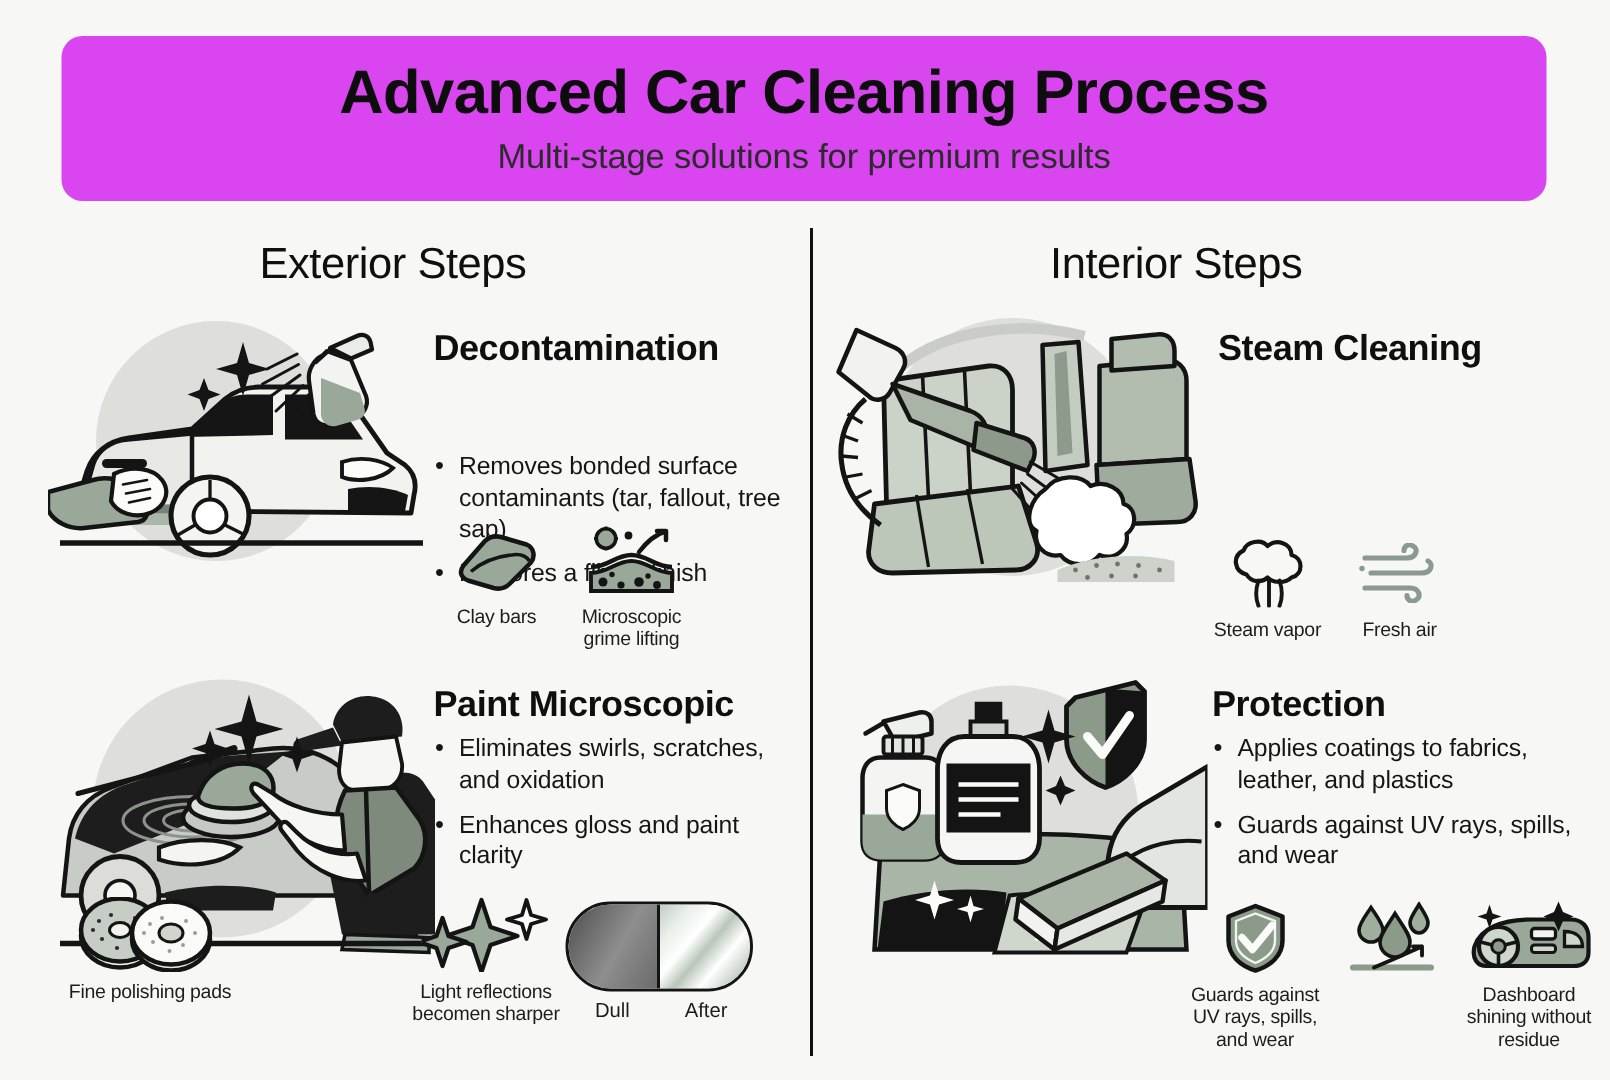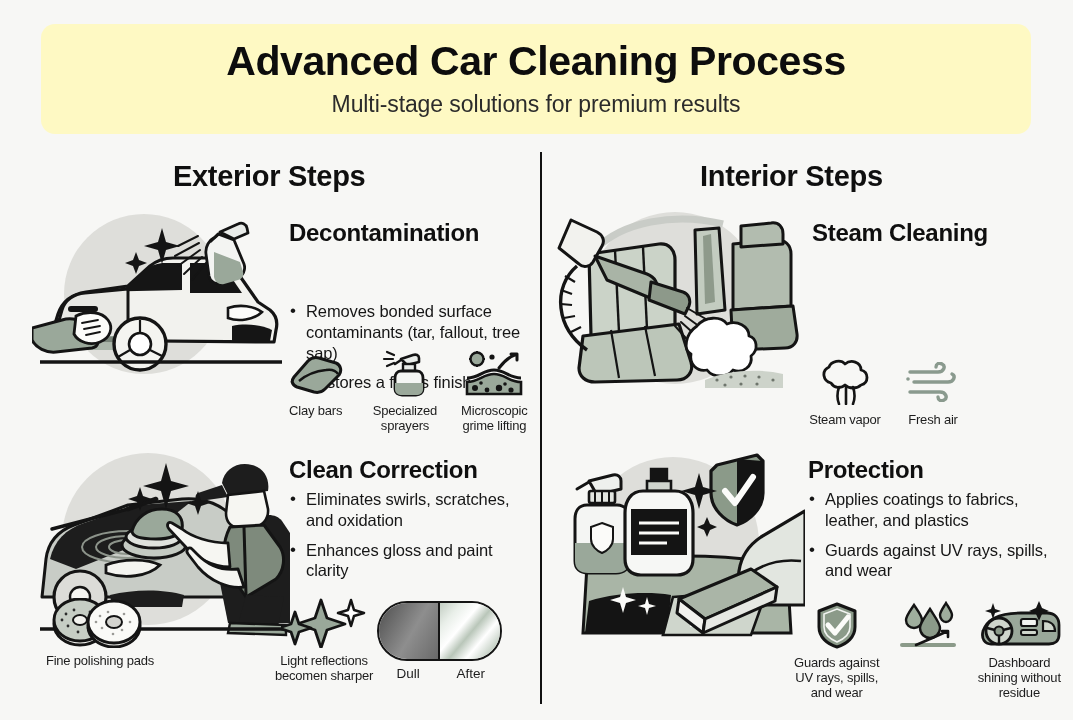--- a/index.html
+++ b/index.html
@@ -10,21 +10,21 @@
     font-family: "Liberation Sans", sans-serif;
     color: #141414;
     overflow: hidden;
   }
   .page { position: relative; width: 1073px; height: 720px; }
 
   
   .header-banner {
     position: absolute;
     left: 41px; top: 24px; width: 990px; height: 110px;
-    background: #fef9c3;
+    background: #d946ef;
     border-radius: 14px;
     display: flex; flex-direction: column;
     align-items: center; justify-content: center;
   }
   .header-title {
     font-size: 41px; font-weight: bold; letter-spacing: -0.4px;
     color: #0d0d0d; line-height: 1.05;
   }
   .header-subtitle {
     font-size: 23px; font-weight: 400; color: #2b2b2b;
@@ -32,21 +32,21 @@
   }
 
   
   .center-divider {
     position: absolute; left: 540px; top: 152px;
     width: 2px; height: 552px; background: #111;
   }
 
   
   .col-heading {
-    position: absolute; font-size: 29px; font-weight: bold;
+    position: absolute; font-size: 29px; font-weight: normal;
     color: #0f0f0f; letter-spacing: -0.3px;
   }
   .col-heading.left  { left: 173px; top: 160px; }
   .col-heading.right { left: 700px; top: 160px; }
 
   
   .block { position: absolute; }
   .blk-ext-1 { left: 22px;  top: 205px; width: 510px; height: 235px; }
   .blk-ext-2 { left: 22px;  top: 447px; width: 510px; height: 255px; }
   .blk-int-1 { left: 550px; top: 205px; width: 512px; height: 235px; }
@@ -92,21 +92,21 @@
   .icon-item {
     display: flex; flex-direction: column; align-items: center;
     text-align: center;
   }
   .icon-glyph { height: 50px; display: flex; align-items: center; justify-content: center; }
   .icon-label {
     font-size: 13px; line-height: 1.16; color: #1d1d1d;
     margin-top: 5px; letter-spacing: -0.2px;
   }
 
-  .row-ext-1 { left: 280px; top: 348px; width: 250px; gap: 18px; }
+  .row-ext-1 { left: 295px; top: 348px; width: 250px; gap: 18px; }
   .row-ext-1 .icon-item { width: 72px; }
   .row-int-1 { left: 808px; top: 357px; width: 250px; gap: 14px; }
   .row-int-1 .icon-item { width: 74px; }
   .row-ext-2 { left: 36px;  top: 598px; width: 130px; }
   .row-ext-2 .icon-item { width: 128px; }
   .row-ext-3 { left: 265px; top: 598px; width: 120px; }
   .row-ext-3 .icon-item { width: 118px; }
   .row-int-2 { left: 793px; top: 600px; width: 270px; gap: 4px; }
   .row-int-2 .icon-item { width: 130px; }
 
@@ -227,38 +227,20 @@
       <div class="icon-glyph">
         <svg width="56" height="44" viewBox="0 0 56 44">
           <path d="M6 26 L20 10 C23 7 27 6 31 7 L48 12 C53 14 54 20 51 24
                    L37 38 C34 41 30 42 26 41 L9 36 C4 34 3 30 6 26 Z" fill="#9aa89a" stroke="#141414" stroke-width="3" stroke-linejoin="round"></path>
           <path d="M11 30 C18 24 28 20 38 19 C44 18 48 20 50 23" fill="none" stroke="#141414" stroke-width="2.4"></path>
         </svg>
       </div>
       <div class="icon-label">Clay bars</div>
     </div>
 
-    <div class="icon-item">
-      <div class="icon-glyph">
-        <svg width="48" height="48" viewBox="0 0 48 48">
-          <path d="M20 10 L32 6 C35 5 38 6 38 9 L38 13 L26 16 Z" fill="#e9ece9" stroke="#141414" stroke-width="2.6" stroke-linejoin="round"></path>
-          <path d="M20 11 L14 15" stroke="#141414" stroke-width="2.6" stroke-linecap="round"></path>
-          <rect x="22" y="15" width="12" height="7" fill="#e9ece9" stroke="#141414" stroke-width="2.4"></rect>
-          <path d="M20 22 L36 22 C40 22 42 25 42 29 L42 40 C42 44 39 46 35 46
-                   L21 46 C17 46 14 44 14 40 L14 29 C14 25 16 22 20 22 Z" fill="#f4f5f3" stroke="#141414" stroke-width="2.8" stroke-linejoin="round"></path>
-          <path d="M14 34 L42 34 L42 40 C42 44 39 46 35 46 L21 46 C17 46 14 44 14 40 Z" fill="#9aa89a"></path>
-          <g stroke="#141414" stroke-width="2.2" stroke-linecap="round">
-            <line x1="13" y1="6" x2="6" y2="3"></line>
-            <line x1="12" y1="10" x2="3" y2="10"></line>
-            <line x1="13" y1="14" x2="6" y2="17"></line>
-          </g>
-        </svg>
-      </div>
-      <div class="icon-label">Specialized sprayers</div>
-    </div>
 
     <div class="icon-item">
       <div class="icon-glyph">
         <svg width="58" height="46" viewBox="0 0 58 46">
           <path d="M2 28 C14 28 18 20 29 20 C40 20 44 28 56 28" fill="none" stroke="#141414" stroke-width="3"></path>
           <path d="M2 32 C14 32 18 24 29 24 C40 24 44 32 56 32 L56 44 L2 44 Z" fill="#9aa89a" stroke="#141414" stroke-width="2.6"></path>
           <g fill="#141414">
             <circle cx="10" cy="38" r="3"></circle>
               <circle cx="22" cy="40" r="2.4"></circle>
             <circle cx="34" cy="38" r="3.2"></circle>
@@ -335,21 +317,21 @@
         <path d="M198 176 L254 178 L254 188 L196 186 Z" fill="#9aa89a" stroke="#141414" stroke-width="2.4"></path>
 
         <line x1="8" y1="182" x2="256" y2="182" stroke="#141414" stroke-width="3.6"></line>
 
         <path d="M134 16 L139 34 L157 39 L139 44 L134 62 L129 44 L111 39 L129 34 Z" fill="#141414"></path>
         <path d="M108 40 L111 49 L120 52 L111 55 L108 64 L105 55 L96 52 L105 49 Z" fill="#141414"></path>
         <path d="M166 44 L169 53 L178 56 L169 59 L166 68 L163 59 L154 56 L163 53 Z" fill="#141414"></path>
       </svg>
     </div>
 
-    <div class="block-title">Clean Correction</div>
+    <div class="block-title">Paint Microscopic</div>
     <ul class="bullets">
       <li>Eliminates swirls, scratches, and oxidation</li>
       <li>Enhances gloss and paint clarity</li>
     </ul>
   </div>
 
   <div class="icon-row row-ext-2">
     <div class="icon-item">
       <div class="icon-glyph">
         <svg width="100" height="50" viewBox="0 0 100 50">

